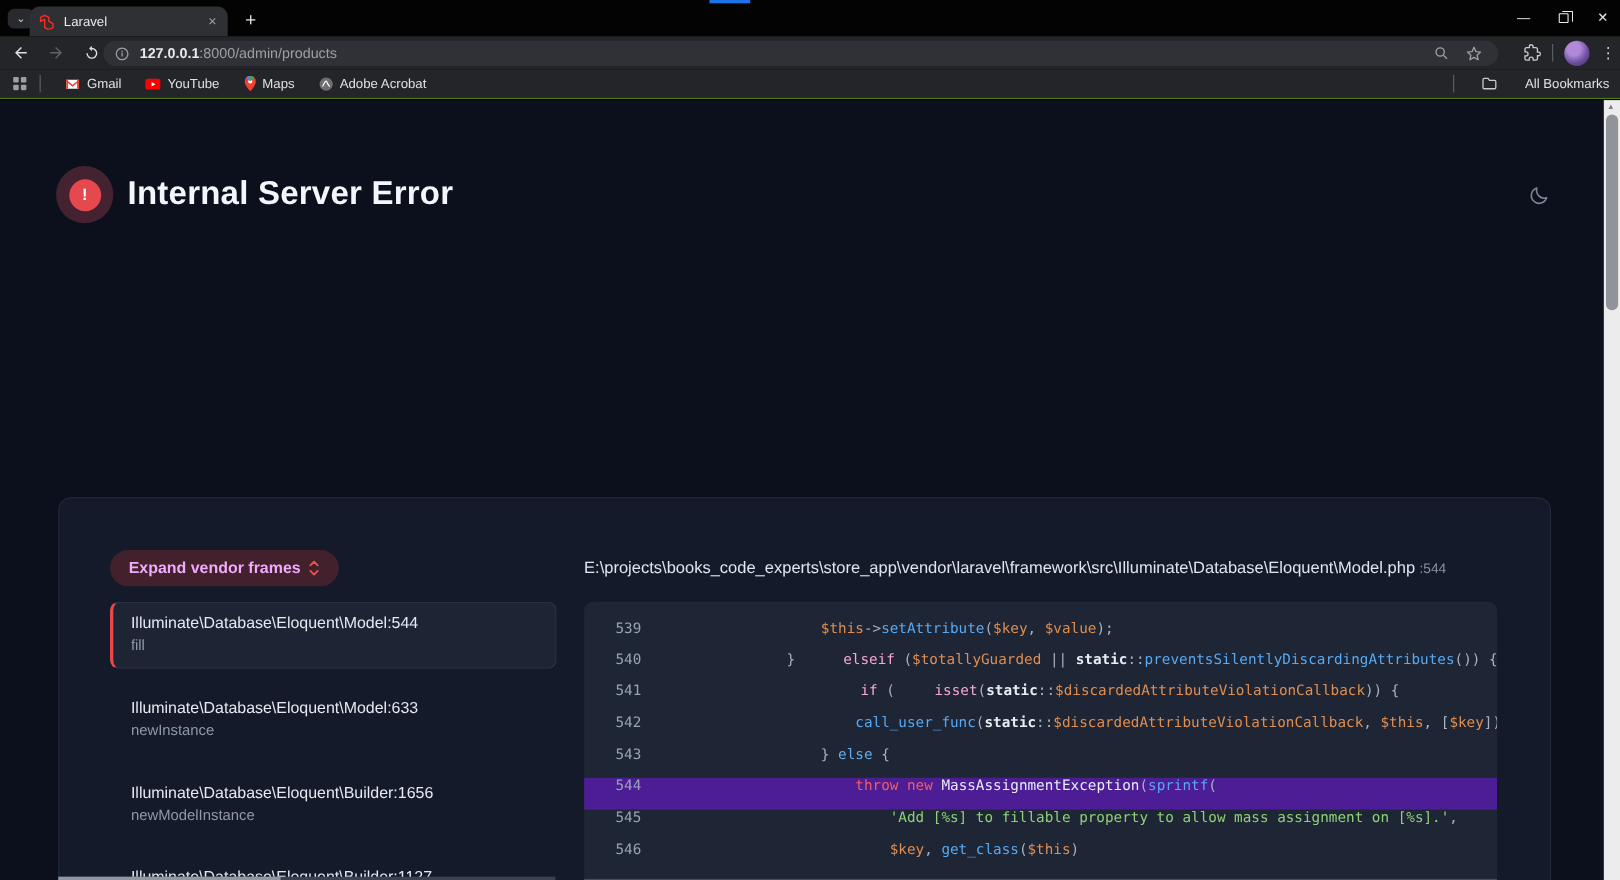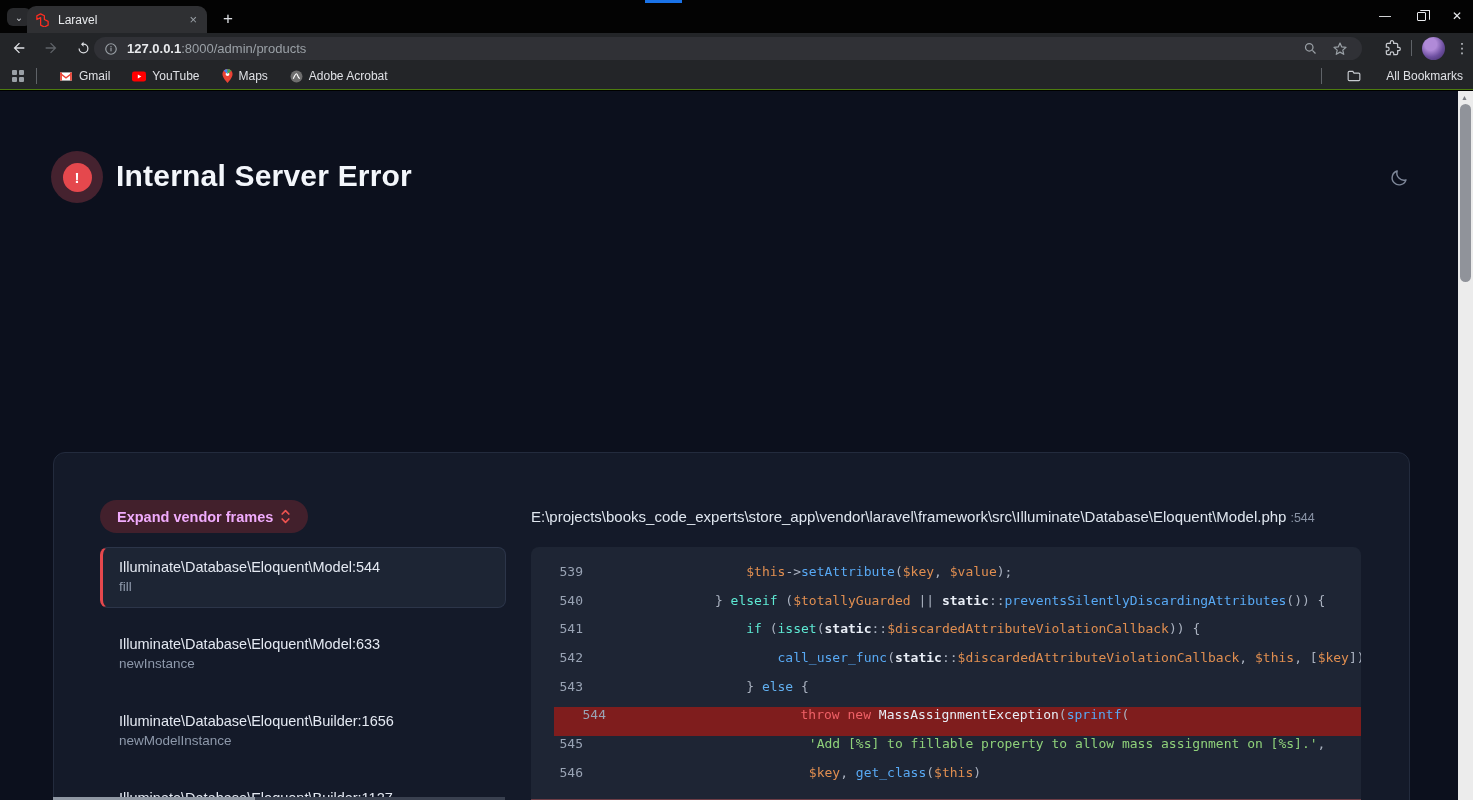--- a/index.html
+++ b/index.html
@@ -59,27 +59,27 @@
   .file-line { color:#8a94a6; font-size:12.5px; margin-left:4px; }
 
   .frames { margin-top:14px; }
   .frame { padding:11px 16px 13px; margin-bottom:16px; border:1px solid transparent; border-left:3px solid transparent; border-radius:8px; }
   .frame.active { background:#1d2534; border-color:#2c3549; border-left:3px solid #e5484d; }
   .frame-loc { color:#e4e9f2; font-size:14.5px; }
   .frame-method { color:#8e99ab; font-size:13.5px; margin-top:4px; }
 
   .code-panel { margin-top:14px; background:#1e2534; border-radius:8px; overflow:hidden; height:310px; padding-top:17px; font-family:"DejaVu Sans Mono", monospace; font-size:13px; }
   .code-line { display:flex; align-items:flex-start; height:28.7px; white-space:pre; }
-  .code-line.hl { background:#7f1d1d;margin-left:23px; }
+  .code-line.hl { background:#4c1d95; }
   .ln { width:52px; flex:none; text-align:right; color:#99a3b4; }
   .ct { padding-left:38px; }
   .tk-pun { color:#aab2c0; }
   .tk-var { color:#e08e50; }
   .tk-fn  { color:#58a9f4; }
-  .tk-kw1 { color:#5eead4; }
+  .tk-kw1 { color:#f9a8d4;margin-left:36px; }
   .tk-kw2 { color:#61afef; }
   .tk-kwr { color:#ef6066; }
   .tk-st  { color:#e8edf5; font-weight:700; }
   .tk-cls { color:#e8edf5; }
   .tk-str { color:#8fd17a; }
   .code-partial { height:9px; background:#6e3d46; margin-top:5px; }
 
   .hbar-track { position:absolute; left:53px; bottom:0; width:452px; height:3px; background:#39404f; }
   .hbar-thumb { position:absolute; left:0; top:0; width:202px; height:3px; background:#8f97a3; }
 

